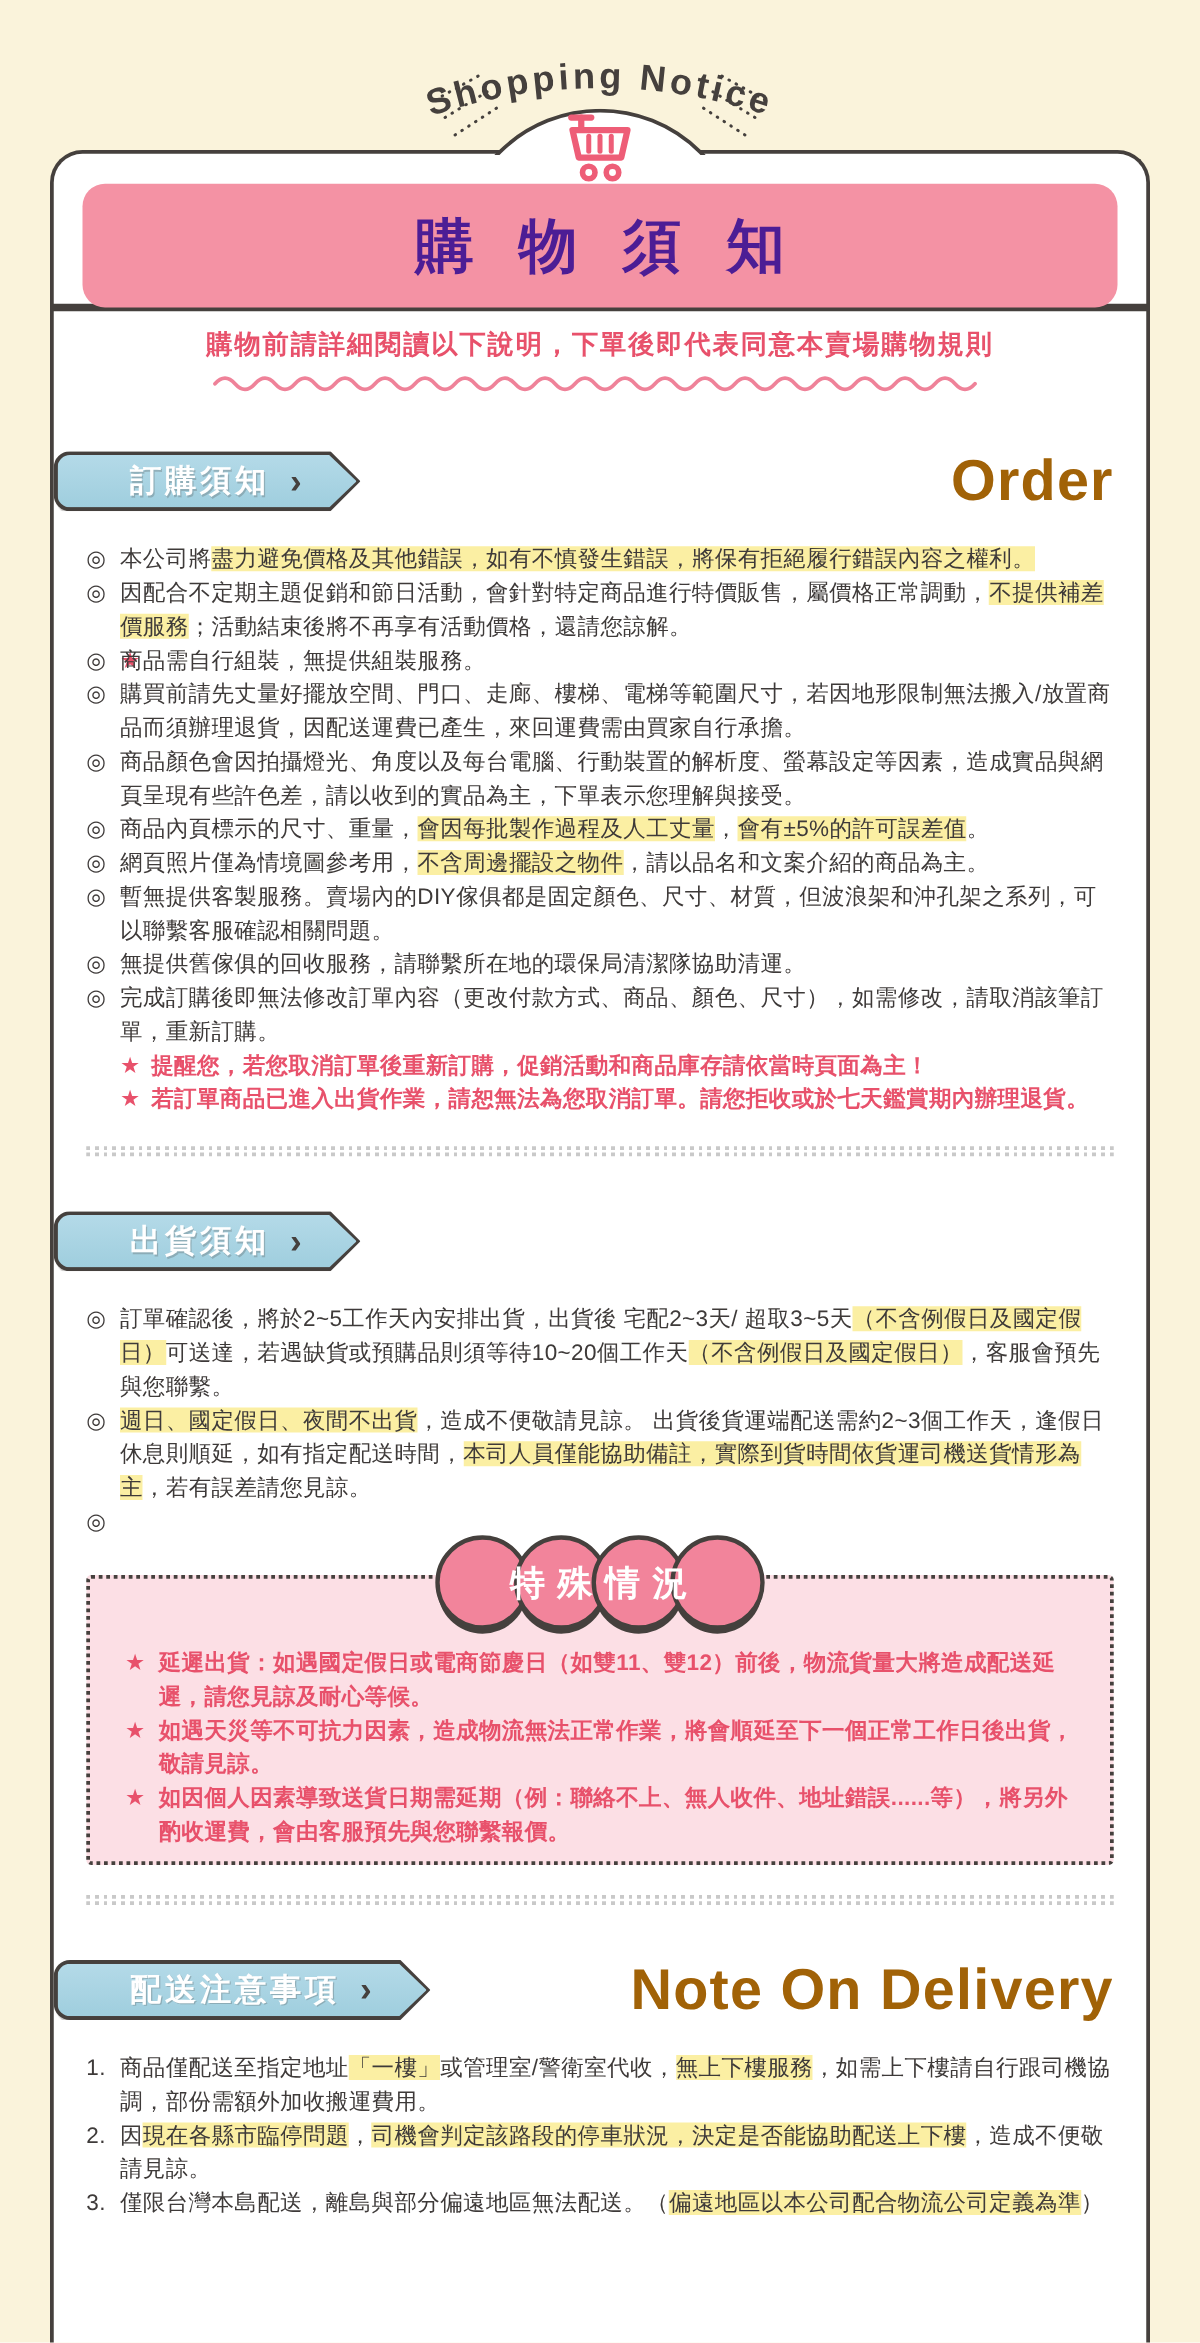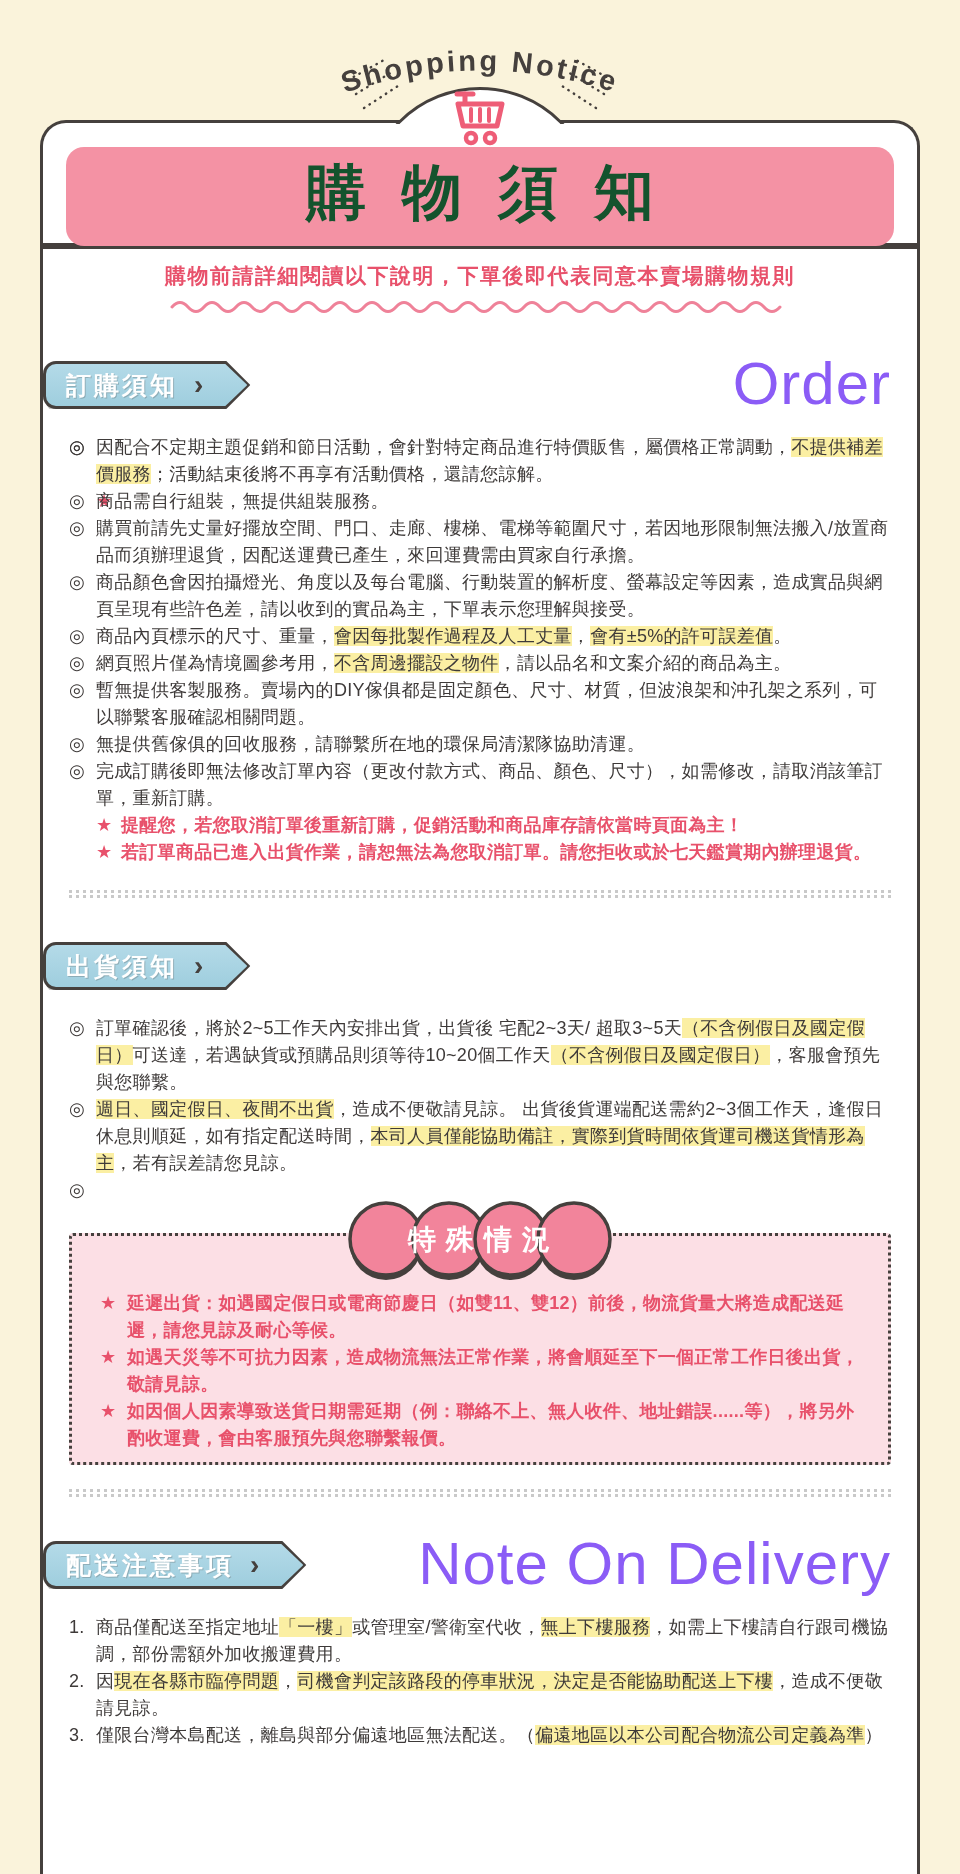--- a/index.html
+++ b/index.html
@@ -27,22 +27,22 @@
   .cart{position:absolute;left:50%;top:88px;transform:translateX(-50%);z-index:4;}
   
   .card-head{position:relative;height:126px;}
   .rule{position:absolute;left:-3px;right:-3px;top:120px;height:6px;background:#45403D;z-index:0;}
   .banner{
     position:absolute;left:23px;right:23px;top:24px;height:99px;
     background:#F492A4;border-radius:18px;z-index:1;
     display:flex;align-items:center;justify-content:center;
   }
   .banner-title{
-    color:#14532d;font-size:60px;font-weight:bold;
-    letter-spacing:36px;padding-left:36px;line-height:1;font-family:Liberation Mono, monospace;
+    color:#4c1d95;font-size:47px;font-weight:bold;
+    letter-spacing:36px;padding-left:36px;line-height:1;
   }
   .subtitle{
     text-align:center;margin-top:14px;font-size:21px;font-weight:bold;
     color:#E8516B;letter-spacing:1.5px;line-height:26px;
   }
   .wave-svg{display:block;margin:8px auto 0;}
   
   .sections{padding:0 26px;}
   .sec-head{position:relative;height:48px;margin-top:44px;}
   .chev-outer{
@@ -51,25 +51,25 @@
     clip-path:polygon(0 0,calc(100% - 24px) 0,100% 50%,calc(100% - 24px) 100%,0 100%);
     filter:drop-shadow(2px 3px 0 rgba(69,64,61,.28));
   }
   .chev-inner{
     background:linear-gradient(#B4DAE8,#9FCEDE);
     border-radius:10px 0 0 10px;
     clip-path:polygon(0 0,calc(100% - 22px) 0,100% 50%,calc(100% - 22px) 100%,0 100%);
     padding:6px 44px 6px 20px;display:flex;align-items:center;
   }
   .chev-text{color:#fff;font-size:25px;font-weight:bold;letter-spacing:3px;line-height:30px;
-    text-shadow:1px 1px 0 rgba(69,64,61,.25);}
+    text-shadow:1px 1px 0 rgba(69,64,61,.25);margin-left:38px;}
   .chev-arrow{color:#45403D;font-size:28px;font-weight:bold;margin-left:16px;line-height:26px;}
   .watermark{
-    position:absolute;right:0;top:-2px;font-size:60px;font-weight:normal;
-    color:#8b5cf6;letter-spacing:1px;line-height:50px;white-space:nowrap;
+    position:absolute;right:0;top:-2px;font-size:46px;font-weight:bold;
+    color:#a16207;letter-spacing:1px;line-height:50px;white-space:nowrap;
   }
   .sec-items{margin-top:25px;}
   .item{position:relative;padding-left:27px;font-size:18px;line-height:27px;letter-spacing:.3px;}
   .item .mk{position:absolute;left:0;top:0;}
   .item.star{margin-left:27px;color:#E8516B;padding-left:25px;font-weight:bold;}
   .hl{background:#FBEFA3;box-decoration-break:clone;-webkit-box-decoration-break:clone;}
   
   .stitch{
     height:8px;margin-top:24px;
     background:
@@ -126,21 +126,21 @@
         <div class="sec-head">
           <div class="chev-outer">
             <div class="chev-inner">
               <span class="chev-text">訂購須知</span>
               <span class="chev-arrow">›</span>
             </div>
           </div>
           <div class="watermark">Order</div>
         </div>
         <div class="sec-items">
-          <div class="item"><span class="mk">◎</span></div>
+          <div class="item"><span class="mk">◎</span><span class="txt"><span>本公司將</span><span class="hl">盡力避免價格及其他錯誤，如有不慎發生錯誤，將保有拒絕履行錯誤內容之權利。</span></span></div>
           <div class="item"><span class="mk">◎</span><span class="txt"><span>因配合不定期主題促銷和節日活動，會針對特定商品進行特價販售，屬價格正常調動，</span><span class="hl">不提供補差價服務</span><span>；活動結束後將不再享有活動價格，還請您諒解。</span></span></div>
           <div class="item star"><span class="mk">★</span></div>
           <div class="item"><span class="mk">◎</span><span class="txt"><span>商品需自行組裝，無提供組裝服務。</span></span></div>
           <div class="item"><span class="mk">◎</span><span class="txt"><span>購買前請先丈量好擺放空間、門口、走廊、樓梯、電梯等範圍尺寸，若因地形限制無法搬入/放置商品而須辦理退貨，因配送運費已產生，來回運費需由買家自行承擔。</span></span></div>
           <div class="item"><span class="mk">◎</span><span class="txt"><span>商品顏色會因拍攝燈光、角度以及每台電腦、行動裝置的解析度、螢幕設定等因素，造成實品與網頁呈現有些許色差，請以收到的實品為主，下單表示您理解與接受。</span></span></div>
           <div class="item"><span class="mk">◎</span><span class="txt"><span>商品內頁標示的尺寸、重量，</span><span class="hl">會因每批製作過程及人工丈量</span><span>，</span><span class="hl">會有±5%的許可誤差值</span><span>。</span></span></div>
           <div class="item"><span class="mk">◎</span><span class="txt"><span>網頁照片僅為情境圖參考用，</span><span class="hl">不含周邊擺設之物件</span><span>，請以品名和文案介紹的商品為主。</span></span></div>
           <div class="item"><span class="mk">◎</span><span class="txt"><span>暫無提供客製服務。賣場內的DIY傢俱都是固定顏色、尺寸、材質，但波浪架和沖孔架之系列，可以聯繫客服確認相關問題。</span></span></div>
           <div class="item"><span class="mk">◎</span><span class="txt"><span>無提供舊傢俱的回收服務，請聯繫所在地的環保局清潔隊協助清運。</span></span></div>
           <div class="item"><span class="mk">◎</span><span class="txt"><span>完成訂購後即無法修改訂單內容（更改付款方式、商品、顏色、尺寸），如需修改，請取消該筆訂單，重新訂購。</span></span></div>

